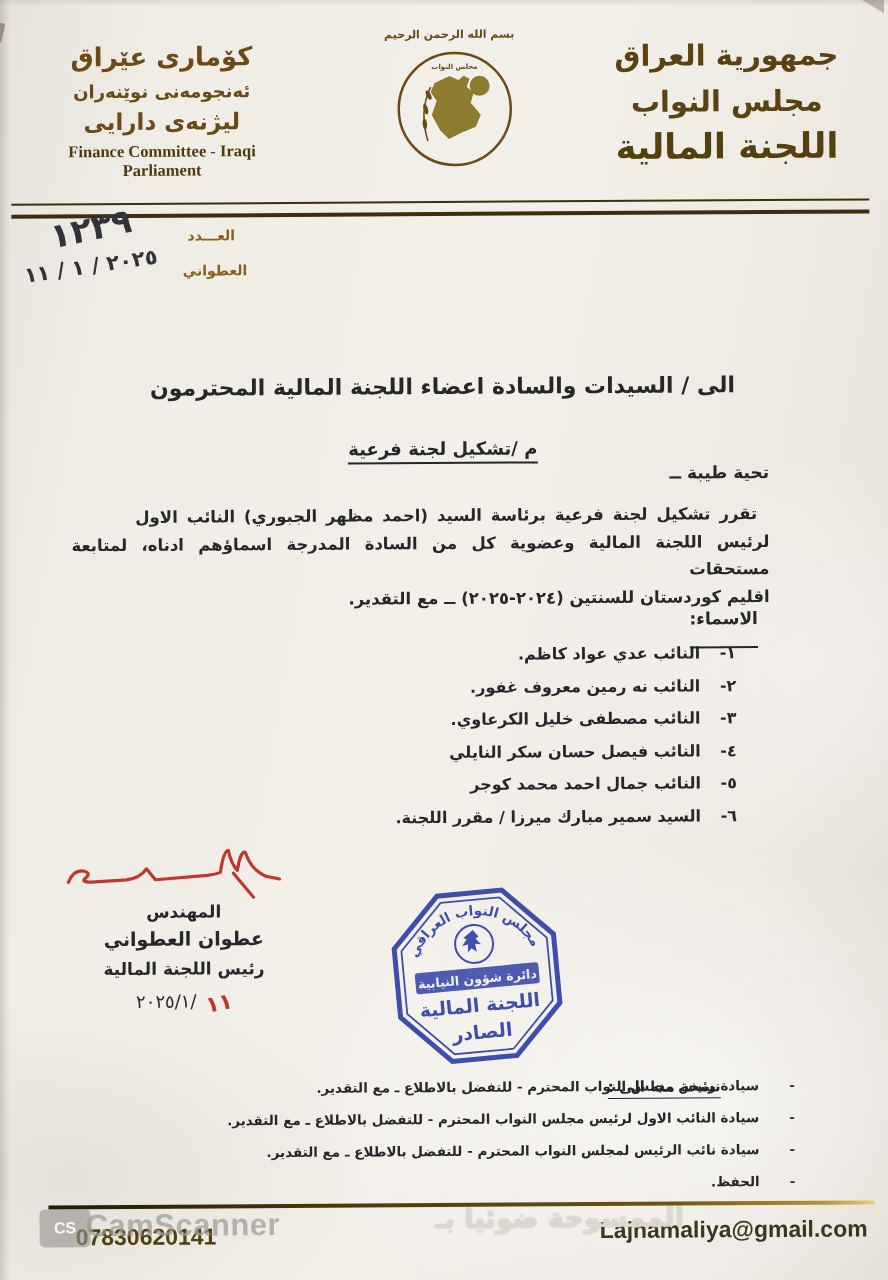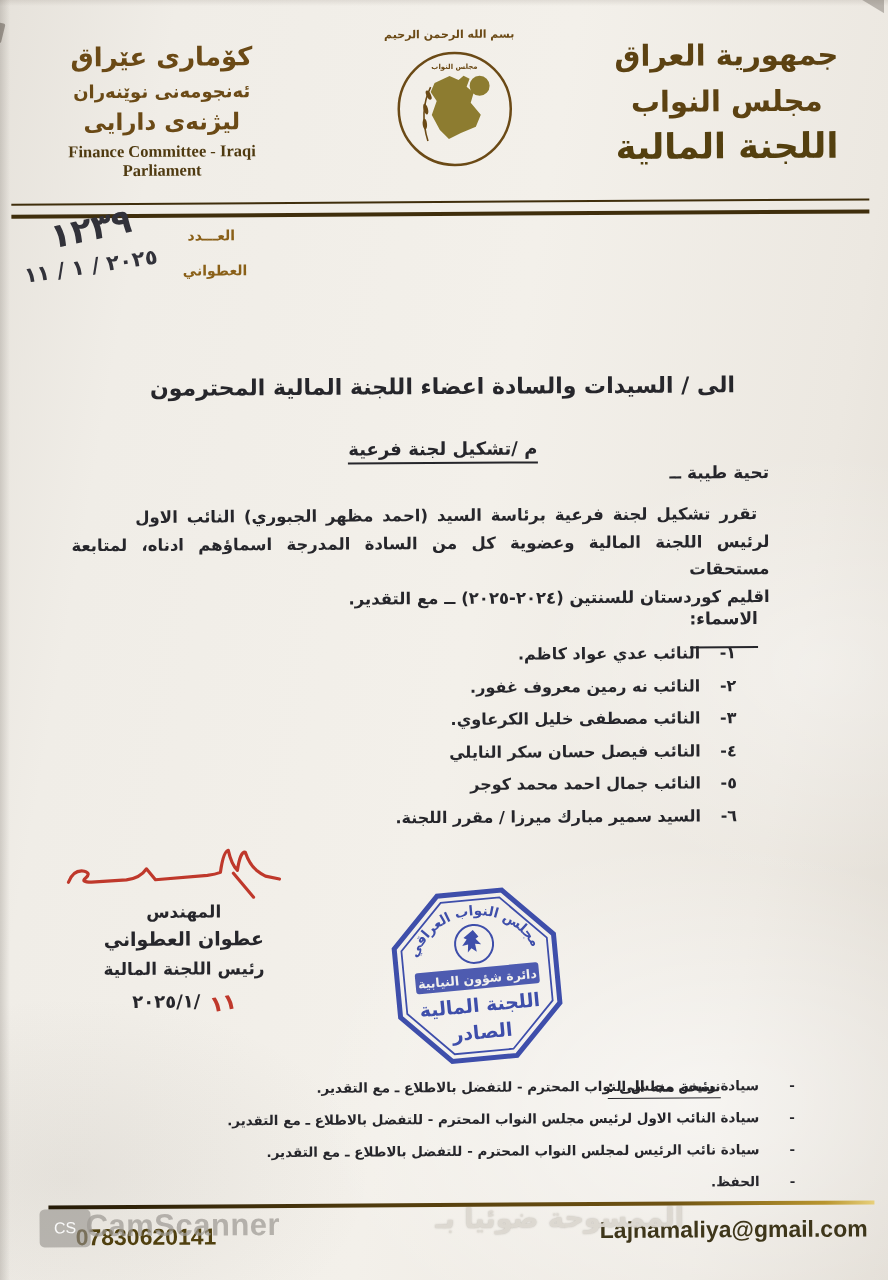--- a/index.html
+++ b/index.html
@@ -56,42 +56,42 @@
   .name-row .no{width:22px;flex:none;}
   .name-row .nm{margin-right:14px;white-space:nowrap;}
 
   
   .sig{position:absolute;left:68px;top:846px;width:228px;text-align:center;direction:rtl;}
   .sig svg{display:block;margin:0 0 2px -6px;}
   .sig .t1{font-size:17px;font-weight:bold;}
   .sig .t2{font-size:19px;font-weight:bold;margin-top:6px;}
   .sig .t3{font-size:17px;font-weight:bold;margin-top:9px;}
   .sig-date{direction:ltr;display:flex;justify-content:center;align-items:center;margin-top:10px;}
-  .sig-date .printed{font-size:18px;font-weight:bold;}
+  .sig-date .printed{font-size:18px;font-weight:normal;}
   .sig-date .hand-day{font-size:22px;font-weight:bold;color:#bf382b;margin-left:9px;transform:rotate(-10deg) translateY(2px);letter-spacing:2px;}
 
   
   .stamp{position:absolute;left:386px;top:884px;width:178px;height:184px;transform:rotate(-5deg);opacity:.9;}
 
   
   .copies-label{position:absolute;right:170px;top:1030px;direction:rtl;margin-top:48px;}
   .copies-label span{display:inline-block;font-size:15px;font-weight:bold;border-bottom:1.5px solid #26262b;padding-bottom:2px;}
   .copies{position:absolute;right:96px;top:1078px;direction:rtl;}
   .copy-row{display:flex;direction:rtl;line-height:19px;margin-bottom:13px;font-size:13.5px;font-weight:bold;}
   .copy-row .dash{flex:none;}
   .copy-row .txt{margin-right:30px;white-space:nowrap;}
 
   
   .gold-line{position:absolute;left:45px;top:1203px;width:826px;height:4px;
     background:linear-gradient(90deg,#241a06,#553f0e 45%,#6e5212 75%,#b8952f 94%,#e8d07b);z-index:1;}
   .phone{position:absolute;left:72px;top:1222px;font-family:"Liberation Sans",sans-serif;font-size:23px;font-weight:bold;color:#50400f;z-index:2;}
   .email{position:absolute;right:24px;top:1218px;font-family:"Liberation Sans",sans-serif;font-size:23px;font-weight:bold;color:#3e361a;z-index:2;}
   .wm-cs{position:absolute;left:36px;top:1207px;width:51px;height:38px;background:rgba(148,145,140,.6);border-radius:5px;
     display:flex;align-items:center;justify-content:center;color:rgba(255,255,255,.92);font-family:"Liberation Sans",sans-serif;
-    font-size:16px;font-weight:normal;z-index:3;}
+    font-size:16px;font-weight:bold;z-index:3;}
   .wm-en{position:absolute;left:82px;top:1206px;font-family:"Liberation Sans",sans-serif;font-size:31px;font-weight:bold;
     color:rgba(158,154,148,.72);letter-spacing:.5px;z-index:3;}
   .wm-ar{position:absolute;left:432px;top:1203px;font-size:27px;font-weight:bold;color:rgba(222,218,210,.92);
     text-shadow:0 0 2px rgba(110,104,96,.4);z-index:3;direction:rtl;}
 </style>
 </head>
 <body>
 
 <div class="page">
   <div class="edge-top"></div>

